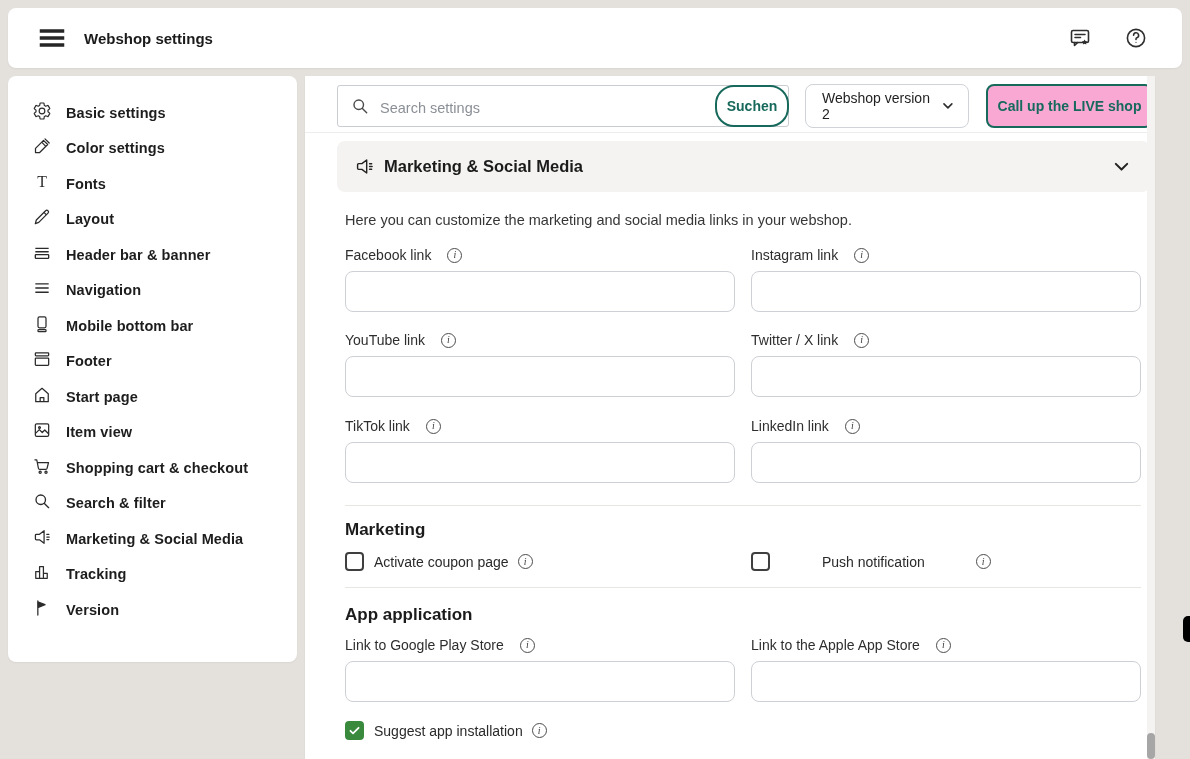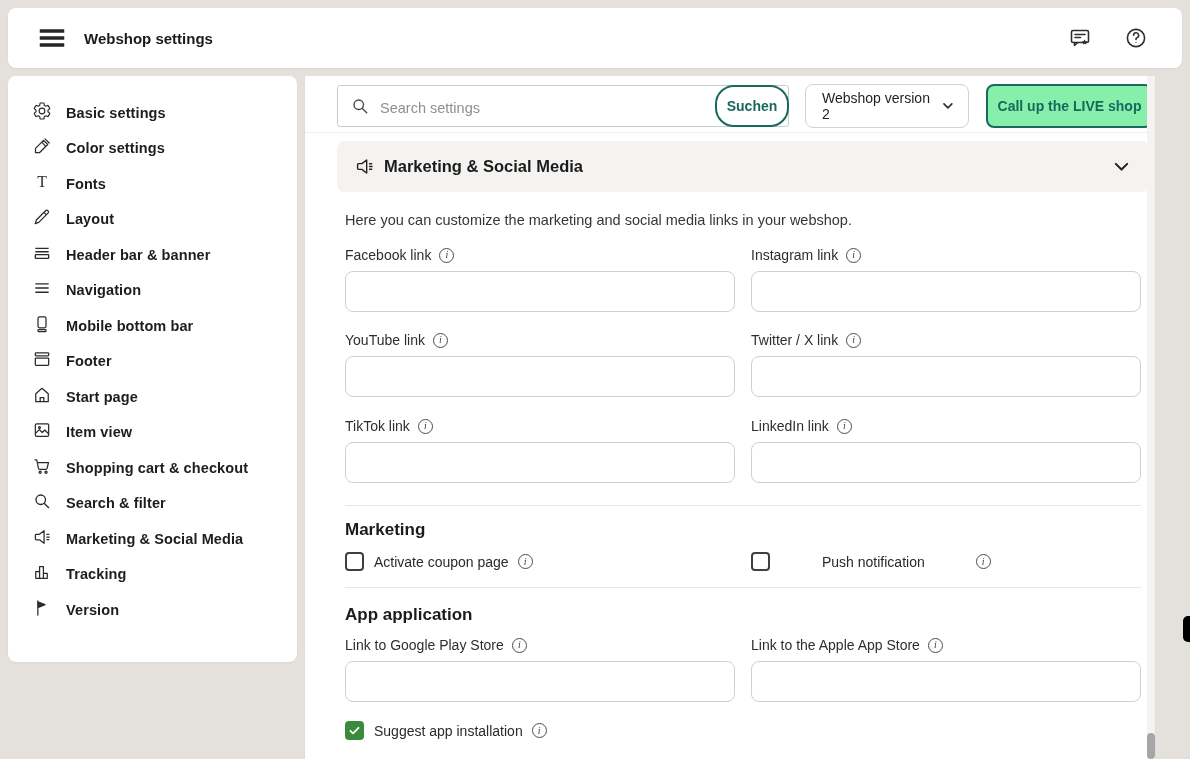--- a/index.html
+++ b/index.html
@@ -40,36 +40,36 @@
   .search-input::placeholder { color:#8b9097; }
   .search-icon { position:absolute; left:13px; top:11px; width:20px; height:20px; color:#4a4a4a; pointer-events:none; }
   .search-btn { position:absolute; right:0; top:0; width:74px; height:42px; background:#fff;
     border:2px solid #17695c; border-radius:19px; color:#17695c; font-size:14px; font-weight:700;
     font-family:inherit; cursor:pointer; }
   .version-select { position:absolute; left:500px; top:8px; width:164px; height:44px;
     border:1px solid #cfd2d6; border-radius:8px; display:flex; align-items:center;
     justify-content:space-between; padding:0 12px 0 16px; cursor:pointer; background:#fff; }
   .version-select .txt { font-size:14px; color:#1f1f1f; }
   .version-select .icn { width:16px; height:16px; color:#2c2c2c; }
-  .live-btn { position:absolute; left:681px; top:8px; width:167px; height:44px; background:#86efac;
+  .live-btn { position:absolute; left:681px; top:8px; width:167px; height:44px; background:#f9a8d4;
     border:2px solid #17695c; border-radius:8px; color:#17695c; font-size:14px; font-weight:700;
     font-family:inherit; cursor:pointer; }
 
   
   .section-head { position:absolute; left:32px; top:65px; width:813px; height:51px;
     background:#f4f3f1; border-radius:8px; display:flex; align-items:center; cursor:pointer; }
   .section-head .icn { width:21px; height:21px; margin-left:17px; color:#222; }
   .section-head .ttl { margin-left:9px; font-size:16.5px; font-weight:700; color:#1b1b1b; }
   .section-head .chev { margin-left:auto; margin-right:18px; width:21px; height:21px; color:#222; }
 
   
   .desc { position:absolute; left:40px; top:136px; width:720px; font-size:14.5px; color:#363636; }
   .form-row { position:absolute; left:40px; width:796px; display:flex; gap:16px; }
   .cell { width:390px; }
-  .f-label { font-size:14px; color:#2e2e2e; height:18px; display:flex; align-items:center; gap:8px; margin-bottom:7px; }
+  .f-label { font-size:14px; color:#2e2e2e; height:18px; display:flex; align-items:center; gap:16px; margin-bottom:7px; }
   .f-input { width:100%; height:41px; border:1px solid #cdd0d4; border-radius:8px;
     font-size:14px; font-family:inherit; padding:0 12px; color:#1e1e1e; outline:none; background:#fff; }
   .info { width:15px; height:15px; border:1.2px solid #4c4c4c; border-radius:50%;
     display:inline-flex; align-items:center; justify-content:center; font-size:10px; line-height:1;
     color:#3d3d3d; font-family:"Liberation Serif", serif; font-style:italic; cursor:pointer; flex:0 0 15px; }
   .divider { position:absolute; left:40px; width:796px; height:1px; background:#e8e6e3; }
   .sub-heading { position:absolute; left:40px; font-size:17px; font-weight:700; color:#1b1b1b; }
   .cb-row { position:absolute; left:40px; width:796px; display:flex; }
   .cb-cell { width:390px; display:flex; align-items:center; margin-right:16px; }
   .cb-cell:nth-child(2){ margin-right:0;gap:42px; }

